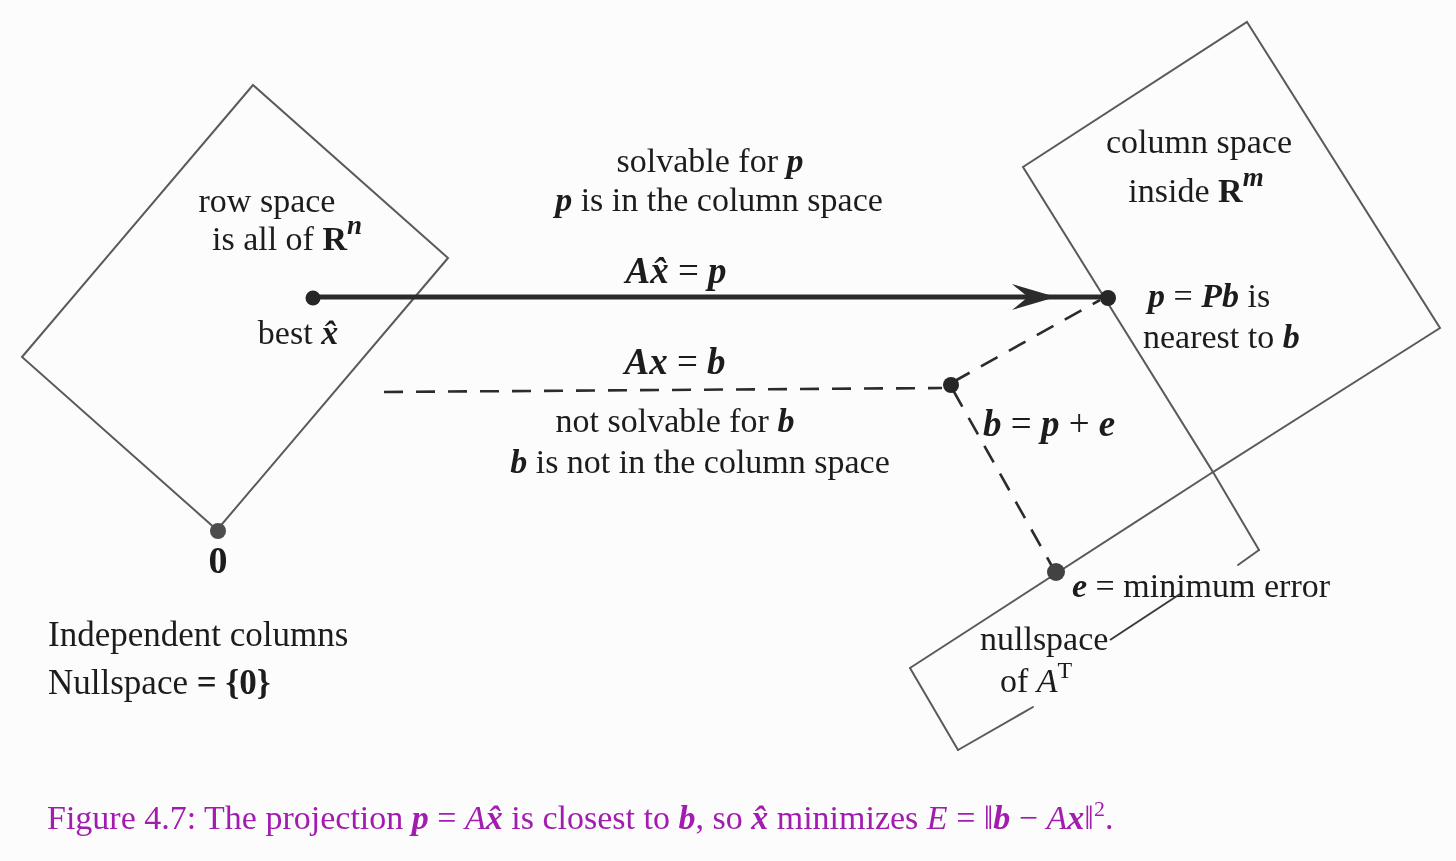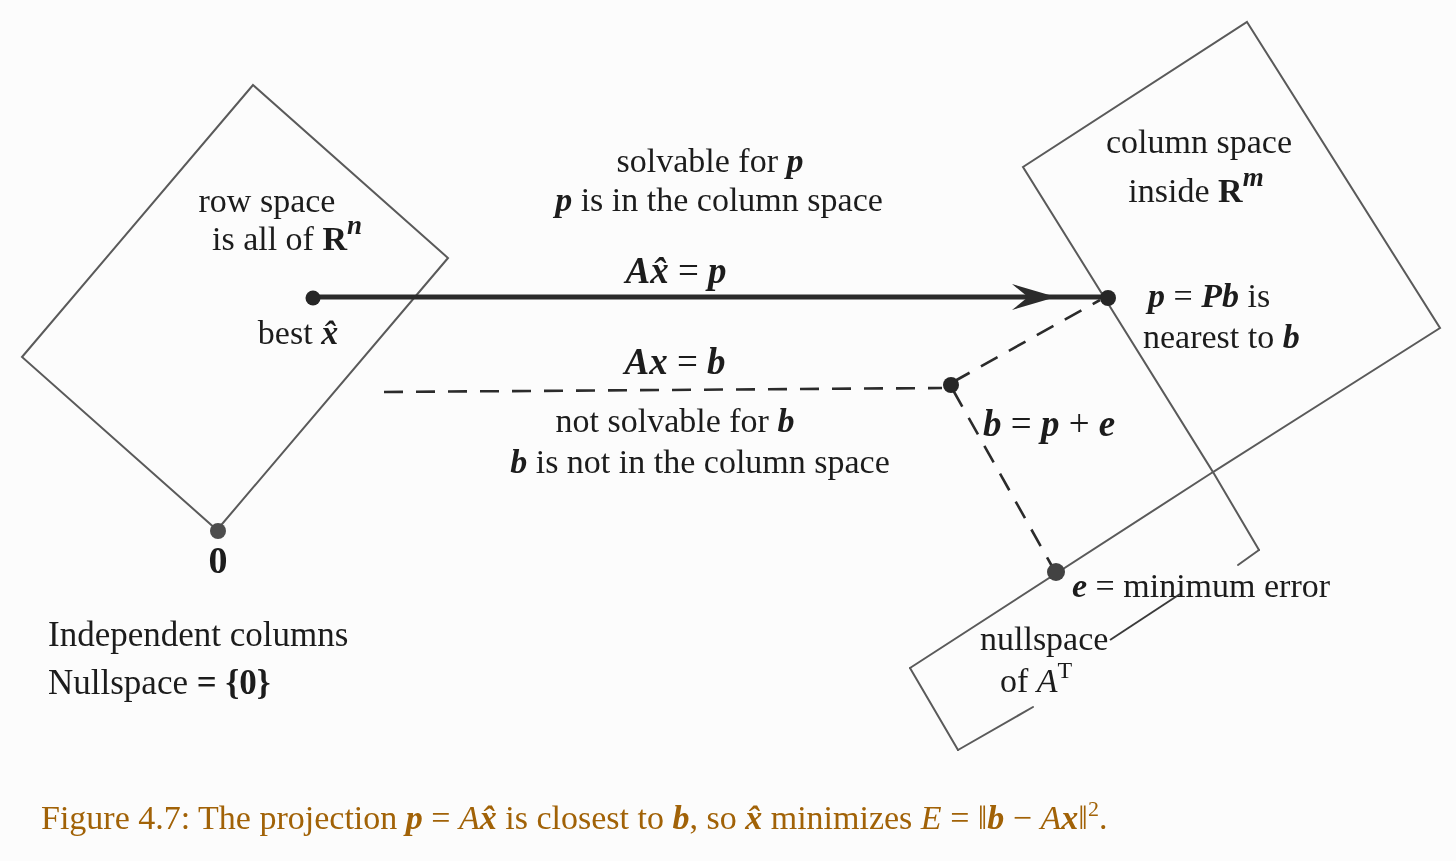--- a/index.html
+++ b/index.html
@@ -17,22 +17,22 @@
   text{font-family:"Liberation Serif","DejaVu Serif",serif;fill:#1c1c1c;}
   .t{font-size:34px;}
   .t35{font-size:35px;}
   .eq{font-size:37px;}
   .bi{font-style:italic;font-weight:bold;}
   .i{font-style:italic;}
   .b{font-weight:bold;}
   .big0{font-size:38px;font-weight:bold;}
   .supn{font-size:27px;font-style:italic;font-weight:bold;}
   .supT{font-size:24px;}
-  .caption{position:absolute;left:41px;top:796px;font-size:34px;white-space:nowrap;
-           font-family:"Liberation Serif","DejaVu Serif",serif;color:#a16207;}
+  .caption{position:absolute;left:47px;top:796px;font-size:34px;white-space:nowrap;
+           font-family:"Liberation Serif","DejaVu Serif",serif;color:#a21caf;}
   .caption .bi{font-style:italic;font-weight:bold;}
   .caption .i{font-style:italic;}
   .caption .sup{font-size:22px;vertical-align:13px;}
 </style>
 </head>
 <body>
 
 <div class="page">
 
 <svg width="1456" height="861" viewBox="0 0 1456 861">

